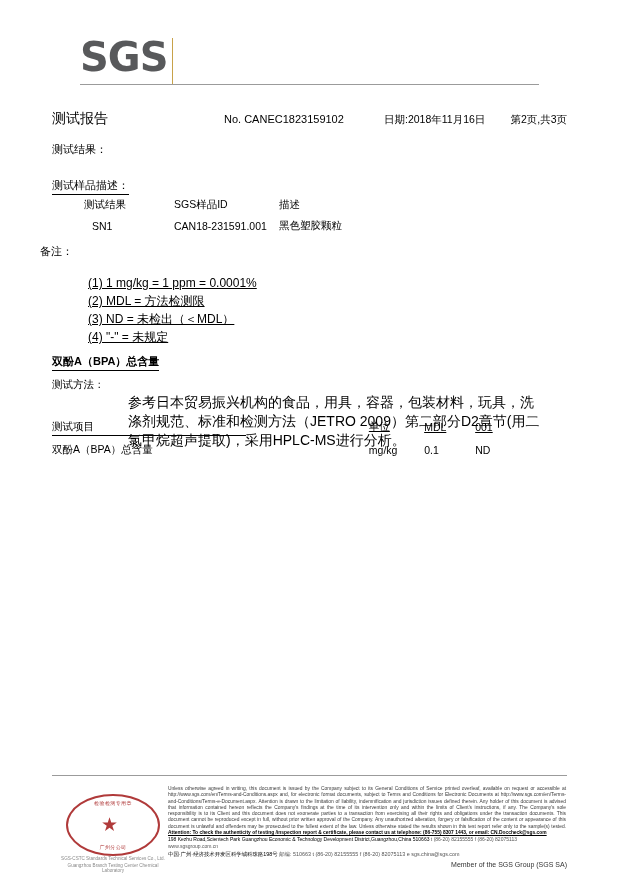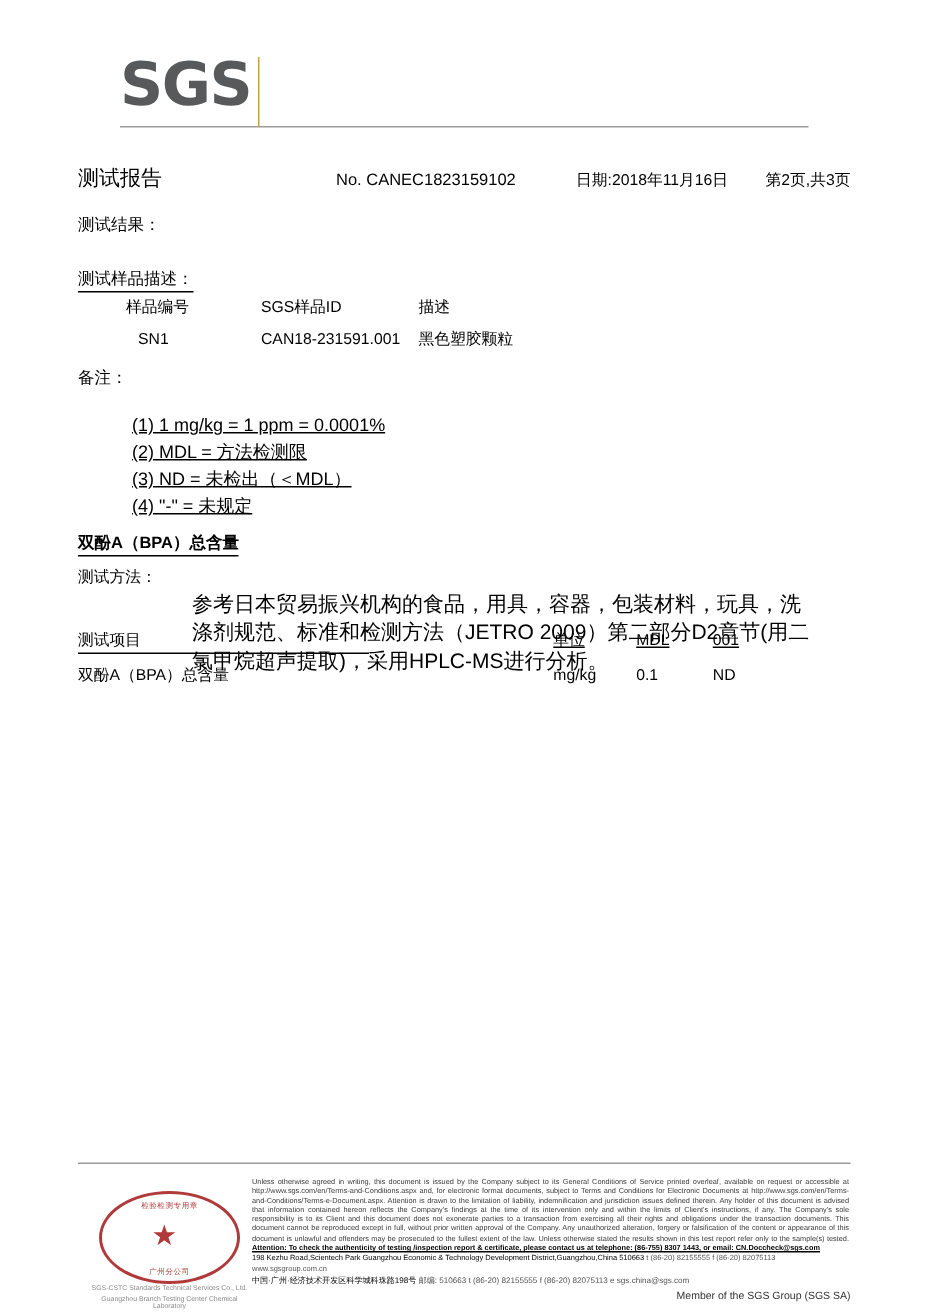--- a/index.html
+++ b/index.html
@@ -113,21 +113,21 @@
   .sample-table td {
     padding: 0;
     white-space: nowrap;
   }
   .col-no   { width: 90px; }
   .col-id   { width: 105px; }
   .col-desc { width: 150px; }
   .sample-table .cell-no { padding-left: 8px; }
 
   
-  .notes-label { left: 52px; top: 244px; }
+  .notes-label { left: 40px; top: 244px; }
   .notes-list {
     position: absolute;
     left: 88px;
     top: 274px;
     font-size: 12px;
     line-height: 18px;
     text-decoration: underline;
   }
 
   
@@ -301,21 +301,21 @@
     <div class="doc-page">第2页,共3页</div>
   </div>
 
   <div class="section-label result-label">测试结果：</div>
 
   <div class="section-label sample-desc-label">测试样品描述：</div>
 
   <table class="sample-table">
     <thead>
       <tr>
-        <th class="col-no">样品编号</th>
+        <th class="col-no">测试结果</th>
         <th class="col-id">SGS样品ID</th>
         <th class="col-desc">描述</th>
       </tr>
     </thead>
     <tbody>
       <tr>
         <td class="cell-no">SN1</td>
         <td>CAN18-231591.001</td>
         <td>黑色塑胶颗粒</td>
       </tr>

